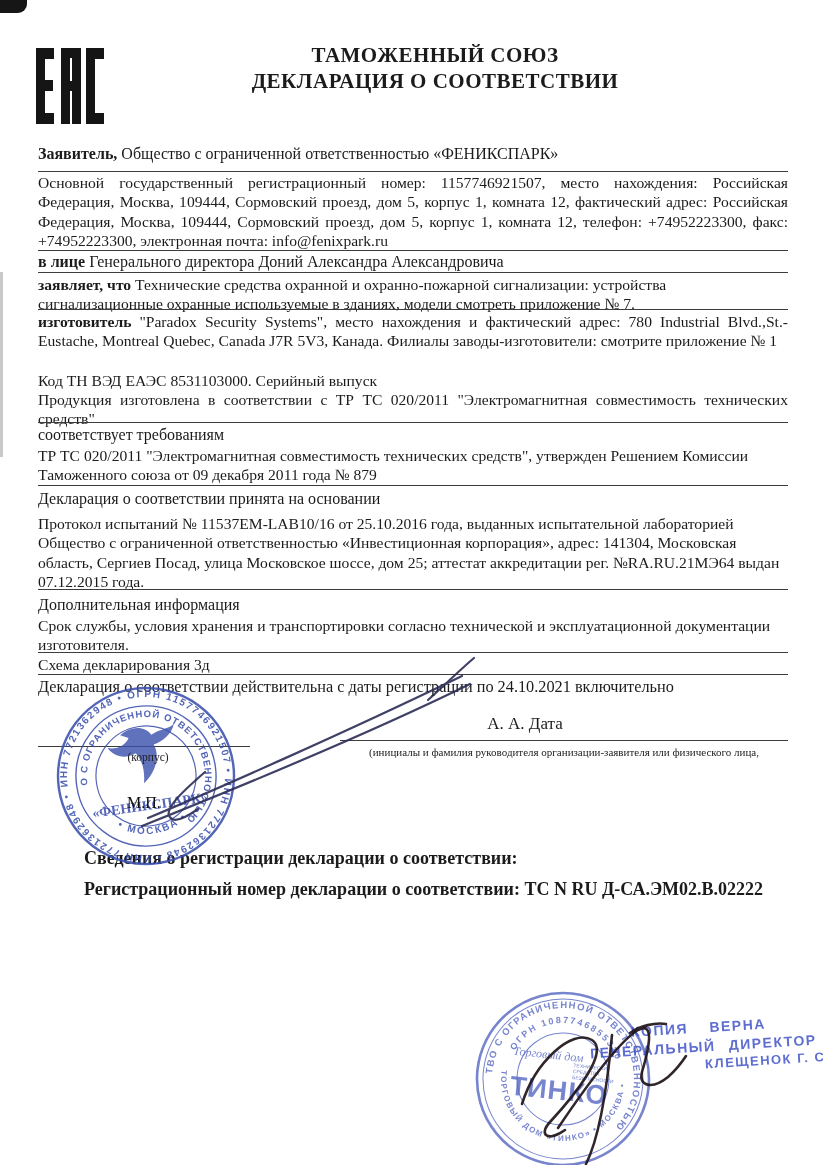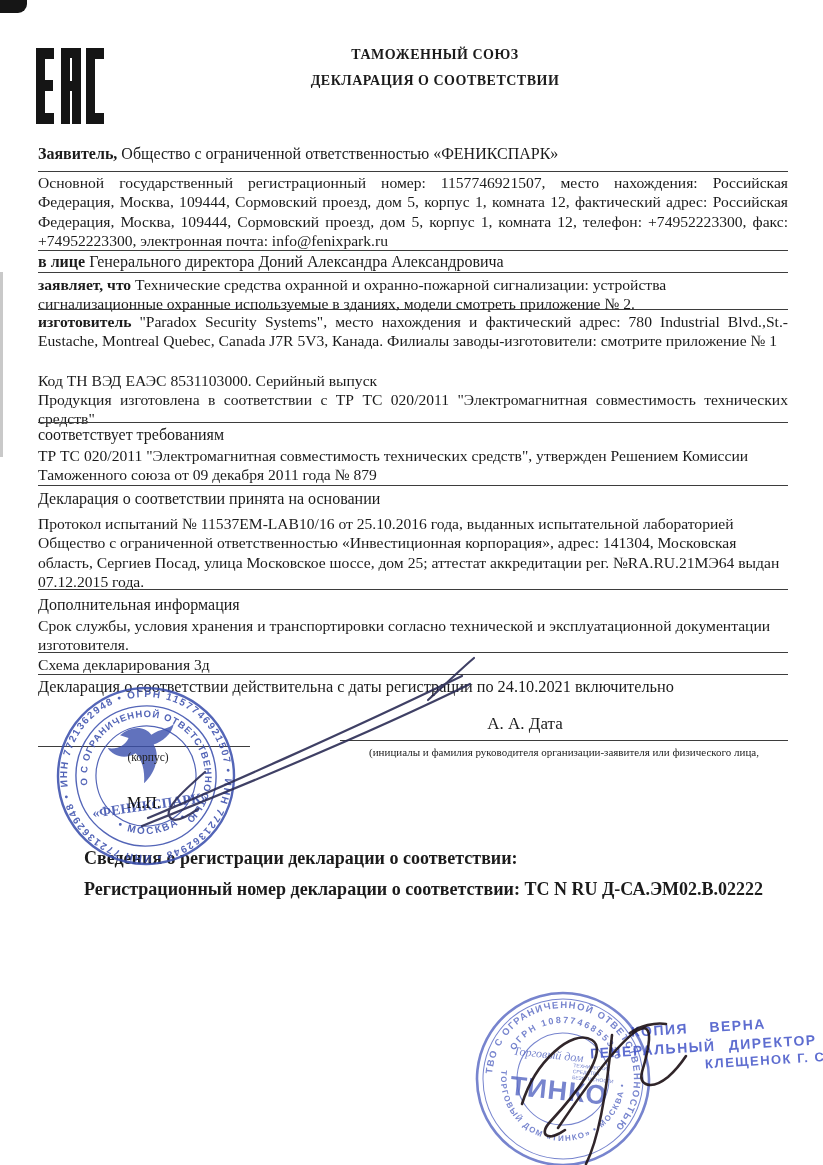--- a/index.html
+++ b/index.html
@@ -1,21 +1,21 @@
 <!DOCTYPE html>
 <html><head>
 <meta charset="utf-8">
 <style>
   html,body{margin:0;padding:0;background:#e8e8e8;}
   .page{position:relative;width:823px;height:1165px;background:#ffffff;
         font-family:"Liberation Serif", serif;color:#1b1b1b;overflow:hidden;margin:0 auto;}
   .abs{position:absolute;}
   .rule{position:absolute;left:38px;width:750px;height:0;border-top:1.3px solid #3d3d3d;}
   .title{position:absolute;left:110px;width:650px;text-align:center;font-weight:bold;
-         font-size:14px;line-height:26px;letter-spacing:.5px;}
+         font-size:21px;line-height:26px;letter-spacing:.5px;}
   .row{position:absolute;left:38px;width:750px;font-size:16px;line-height:19px;}
   .para{position:absolute;left:38px;width:750px;font-size:15.6px;line-height:19.3px;
         text-align:justify;}
   .para.nj{text-align:left;}
   b.lbl{font-weight:bold;}
   .bold-line{font-weight:normal;}
   .sig-line{position:absolute;height:0;border-top:1.3px solid #3d3d3d;}
   .small-caption{position:absolute;text-align:center;font-size:11px;line-height:15px;color:#222;}
   .signer-name{position:absolute;font-size:17px;text-align:center;}
   .mp{position:absolute;font-size:16px;color:#111;z-index:4;}
@@ -64,21 +64,21 @@
 
   <div class="row" style="top:144px;"><b class="lbl">Заявитель,</b><span> Общество с ограниченной ответственностью «ФЕНИКСПАРК»</span></div>
   <div class="rule" style="top:171px;"></div>
 
   <div class="para" style="top:173px;">Основной государственный регистрационный номер: 1157746921507, место нахождения: Российская Федерация, Москва, 109444, Сормовский проезд, дом 5, корпус 1, комната 12, фактический адрес: Российская Федерация, Москва, 109444, Сормовский проезд, дом 5, корпус 1, комната 12, телефон: +74952223300, факс: +74952223300, электронная почта: info@fenixpark.ru</div>
   <div class="rule" style="top:250px;"></div>
 
   <div class="row" style="top:252px;"><b class="lbl">в лице</b><span> Генерального директора Доний Александра Александровича</span></div>
   <div class="rule" style="top:272px;"></div>
 
-  <div class="para nj" style="top:275px;"><b class="lbl">заявляет, что</b><span> Технические средства охранной и охранно-пожарной сигнализации: устройства сигнализационные охранные используемые в зданиях, модели смотреть приложение № 2.</span></div>
+  <div class="para nj" style="top:275px;"><b class="lbl">заявляет, что</b><span> Технические средства охранной и охранно-пожарной сигнализации: устройства сигнализационные охранные используемые в зданиях, модели смотреть приложение № 7.</span></div>
   <div class="rule" style="top:309px;"></div>
 
   <div class="para" style="top:312px;"><b class="lbl">изготовитель</b><span> "Paradox Security Systems", место нахождения и фактический адрес: 780 Industrial Blvd.,St.-Eustache, Montreal Quebec, Canada J7R 5V3, Канада. Филиалы заводы-изготовители: смотрите приложение № 1</span></div>
 
   <div class="row" style="top:371px;font-size:15.6px;">Код ТН ВЭД ЕАЭС 8531103000. Серийный выпуск</div>
   <div class="para" style="top:390px;">Продукция изготовлена в соответствии с ТР ТС 020/2011 "Электромагнитная совместимость технических средств"</div>
   <div class="rule" style="top:422px;"></div>
 
   <div class="row bold-line" style="top:425px;">соответствует требованиям</div>
   <div class="para nj" style="top:446px;">ТР ТС 020/2011 "Электромагнитная совместимость технических средств", утвержден Решением Комиссии Таможенного союза от 09 декабря 2011 года № 879</div>

